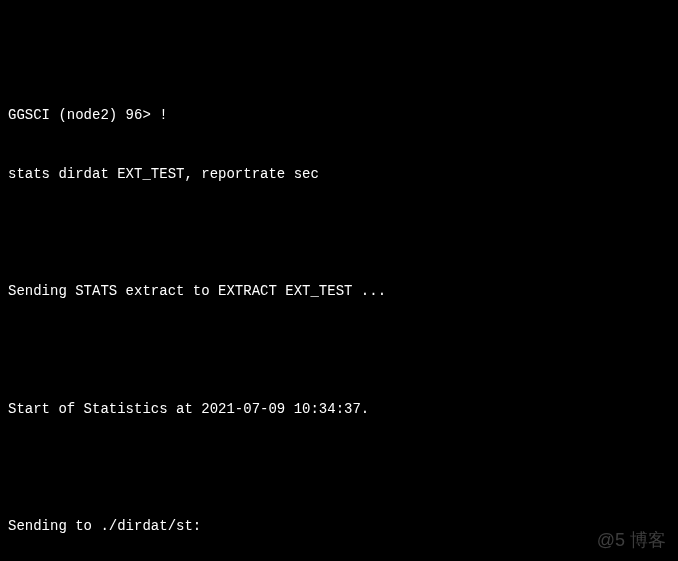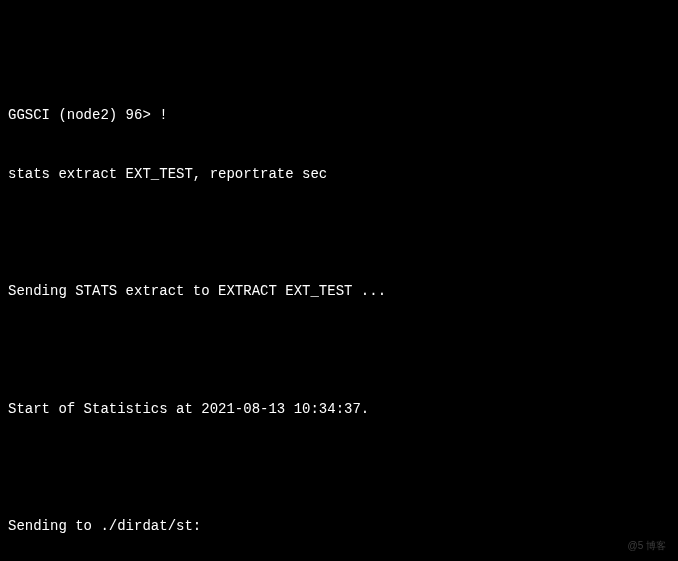--- a/index.html
+++ b/index.html
@@ -27,35 +27,35 @@
     }
     .blank-line {
       height: 1.4em;
     }
     .watermark {
       position: absolute;
       bottom: 8px;
       right: 12px;
       color: #666666;
       opacity: 0.6;
-      font-size: 10px;
+      font-size: 18px;
       font-family: sans-serif;
     }
   </style>
 </head>
 <body>
 
 <div class="terminal">
   <div class="blank-line"></div>
   <span class="line">GGSCI (node2) 96&gt; !</span>
-  <span class="line">stats extract EXT_TEST, reportrate sec</span>
+  <span class="line">stats dirdat EXT_TEST, reportrate sec</span>
   <div class="blank-line"></div>
   <span class="line">Sending STATS extract to EXTRACT EXT_TEST ...</span>
   <div class="blank-line"></div>
-  <span class="line">Start of Statistics at 2021-08-13 10:34:37.</span>
+  <span class="line">Start of Statistics at 2021-07-09 10:34:37.</span>
   <div class="blank-line"></div>
   <span class="line">Sending to ./dirdat/st:</span>
   
   
   
   
   
   
   
   

